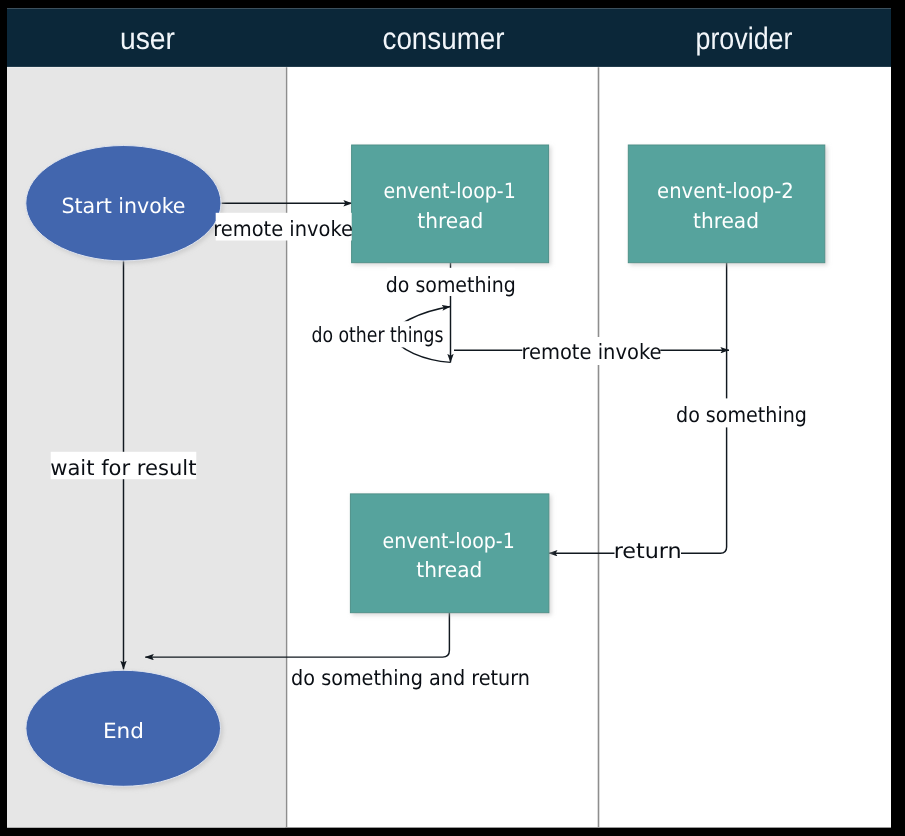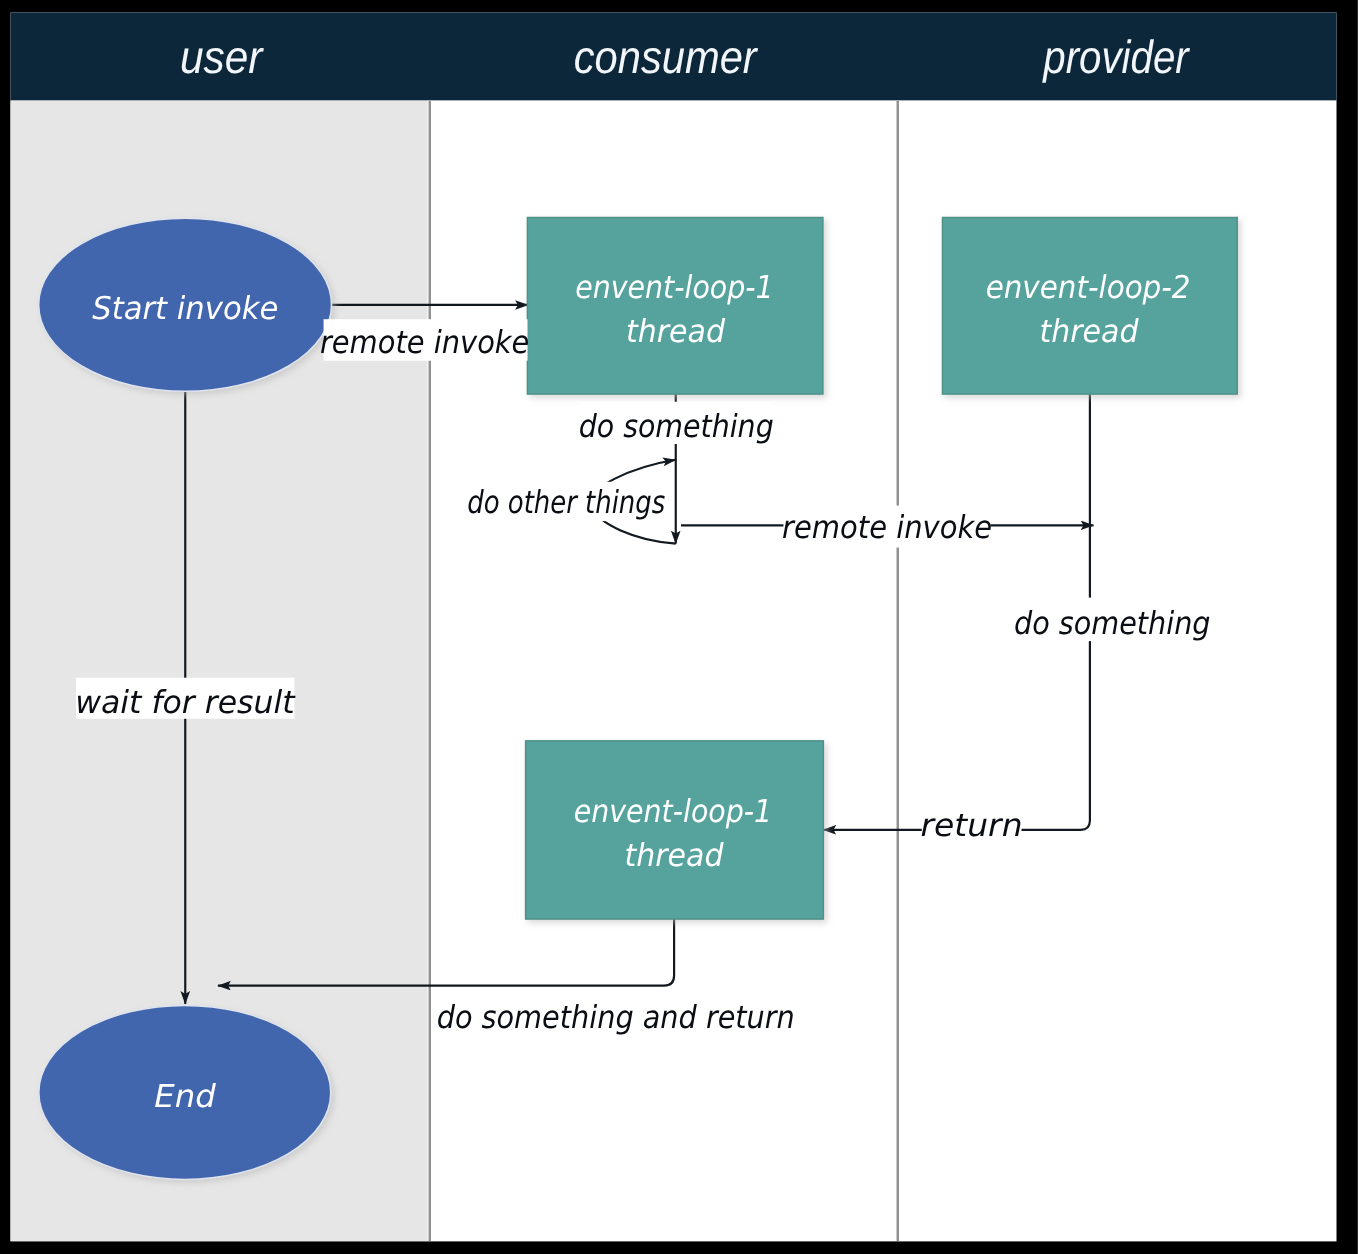--- a/index.html
+++ b/index.html
@@ -1,17 +1,17 @@
 <!DOCTYPE html>
 <html><head>
 <meta charset="utf-8">
 <style>
   html,body{margin:0;padding:0;background:#000;width:905px;height:836px;overflow:hidden;}
   body{font-family:"DejaVu Sans",sans-serif;}
-  #page{position:absolute;left:0;top:0;width:776px;height:836px;font-style:italic;}
+  #page{position:absolute;left:0;top:0;width:776px;height:836px;}
   svg{display:block;}
   text{-webkit-font-smoothing:antialiased;text-rendering:geometricPrecision;paint-order:fill;}
   #page{opacity:0.9999;}
   .lane-title{font-family:"Liberation Sans",sans-serif;font-size:31px;fill:#f2f6fa;}
   .node-text{font-family:"DejaVu Sans Condensed","DejaVu Sans",sans-serif;font-size:21px;fill:#ffffff;}
   .edge-text{font-family:"DejaVu Sans Condensed","DejaVu Sans",sans-serif;font-size:21px;fill:#0a0e14;}
   .ln{stroke:#11181f;stroke-width:1.45;fill:none;}
 </style>
 </head>
 <body>

